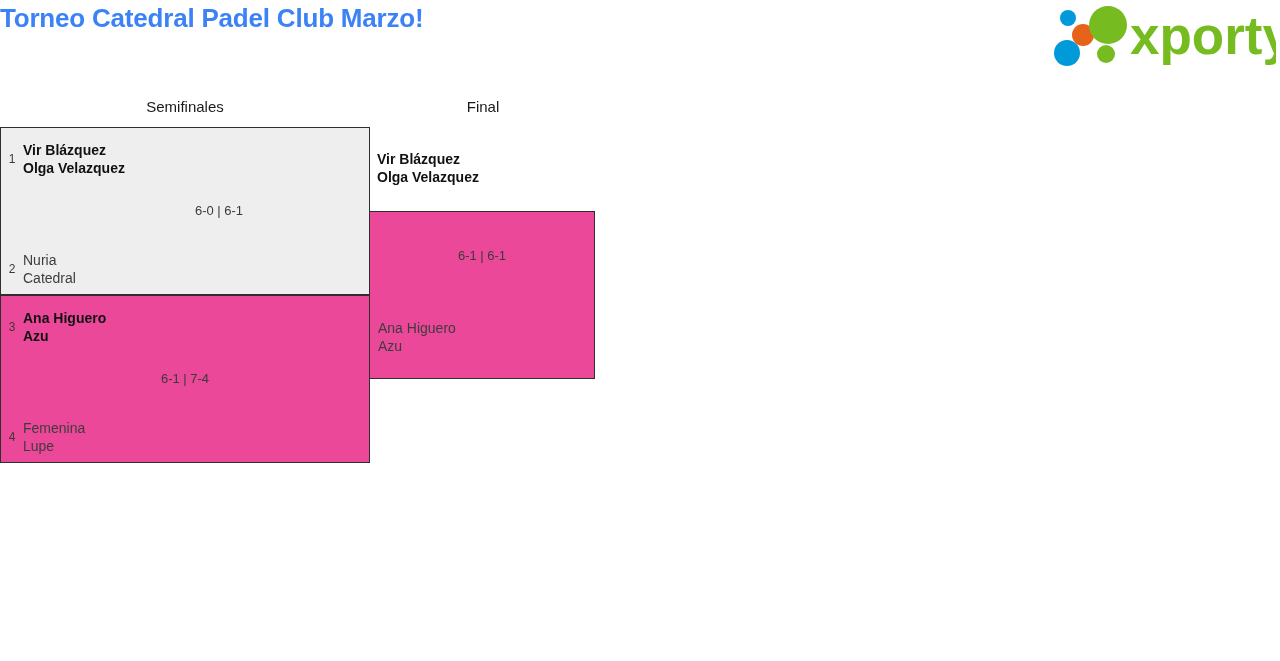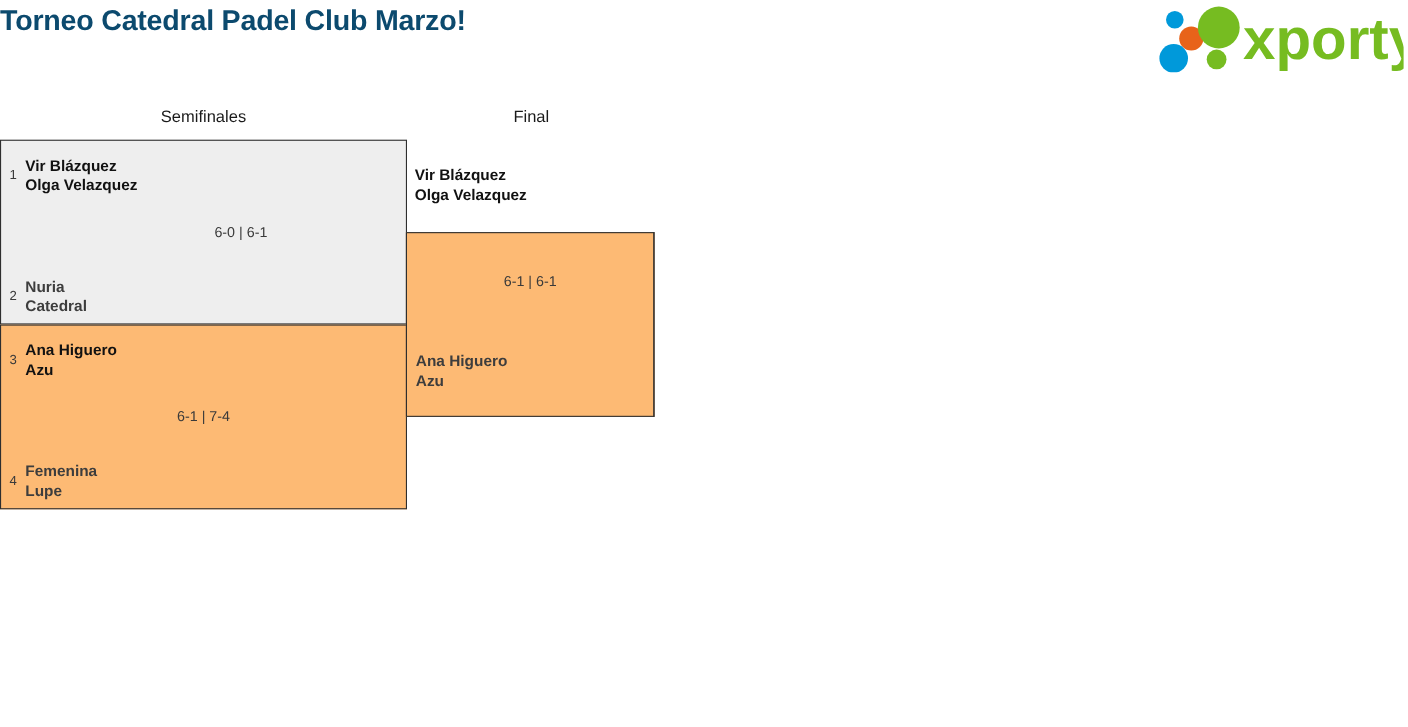--- a/index.html
+++ b/index.html
@@ -27,21 +27,21 @@
   .title-block {
     position: absolute;
     left: 0;
     top: 2px;
     width: 900px;
   }
   .title-line {
     font-size: 26px;
     font-weight: bold;
     line-height: 33px;
-    color: #0c4a6e;
+    color: #3b82f6;
     letter-spacing: -0.2px;
     white-space: nowrap;
   }
 
   
   .logo {
     position: absolute;
     left: 1048px;
     top: 2px;
     width: 228px;
@@ -68,21 +68,21 @@
   .round-header.semis { left: 60px; top: 9px; width: 250px; }
   .round-header.final { left: 383px; top: 9px; width: 200px; }
 
   
   .match {
     position: absolute;
     box-sizing: border-box;
     border: 1px solid #2e2e2e;
   }
   .match.shaded { background: #eeeeee; }
-  .match.plain  { background: #fdba74; }
+  .match.plain  { background: #ec4899; }
   .match.borderless { border: none; background: transparent; }
 
   .slot {
     position: absolute;
     left: 0;
     display: flex;
     align-items: center;
   }
   .seed {
     width: 22px;
@@ -97,21 +97,21 @@
     display: block;
     font-size: 14px;
     line-height: 18.5px;
     white-space: nowrap;
   }
   .names.winner {
     font-weight: bold;
     color: #111111;
   }
   .names.loser {
-    font-weight: bold;
+    font-weight: normal;
     color: #3d3d3d;
   }
   .names .n2 { display: block; }
 
   .score {
     position: absolute;
     font-size: 13px;
     color: #3a3a3a;
     line-height: 17px;
     text-align: center;

